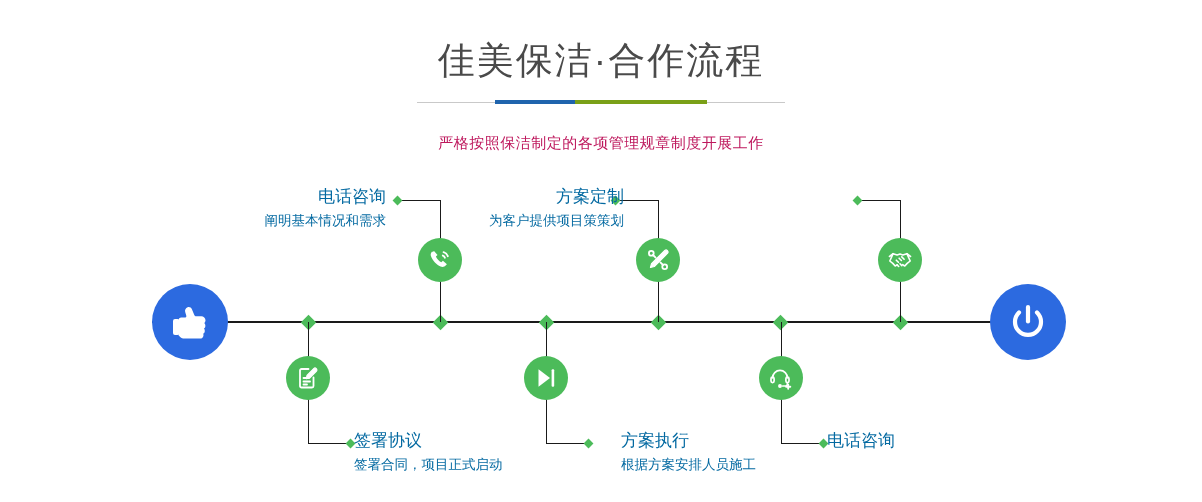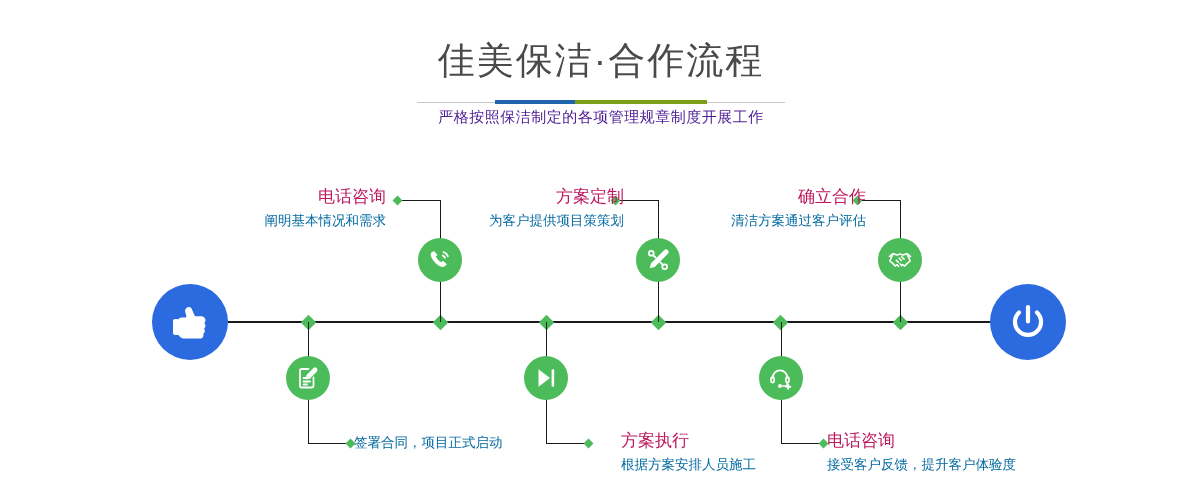--- a/index.html
+++ b/index.html
@@ -53,22 +53,22 @@
   }
   .divider .seg-green {
     position: absolute;
     left: 158px; top: 0;
     width: 132px; height: 4px;
     background: #7aa017;
   }
   .page-subtitle {
     font-size: 15px;
     line-height: 22px;
-    color: #4c1d95;
-    margin-top: 2px;
+    color: #be185d;
+    margin-top: 28px;
     letter-spacing: 0.5px;
   }
 
   
   .timeline {
     position: absolute;
     left: 0; top: 0;
     width: 1202px;
     height: 502px;
   }
@@ -122,21 +122,21 @@
     align-items: center;
     justify-content: center;
   }
   .step-icon svg { display: block; }
 
   
   .label-block { position: absolute; }
   .label-title {
     font-size: 17px;
     line-height: 22px;
-    color: #be185d;
+    color: #0369a1;
     white-space: nowrap;
   }
   .label-desc {
     font-size: 13.5px;
     line-height: 20px;
     color: #0369a1;
     white-space: nowrap;
     margin-top: 3px;
   }
   .label-block.up   { text-align: right; }
@@ -219,20 +219,21 @@
         <svg width="26" height="26" viewBox="0 0 26 26" fill="none" stroke="#ffffff" stroke-width="1.8" stroke-linecap="round" stroke-linejoin="round">
           <path d="M18.5 12.5V21a1.5 1.5 0 0 1-1.5 1.5H6.5A1.5 1.5 0 0 1 5 21V5.5A1.5 1.5 0 0 1 6.5 4h7"></path>
           <line x1="8.5" y1="13" x2="14" y2="13"></line>
           <line x1="8.5" y1="16.5" x2="15" y2="16.5"></line>
           <line x1="8.5" y1="19.5" x2="12" y2="19.5"></line>
           <path d="M21.3 3.6a1.9 1.9 0 0 1 0 2.7l-6.7 6.7-3.2.6.6-3.2 6.7-6.8a1.9 1.9 0 0 1 2.6 0z" fill="#ffffff" stroke="#ffffff" stroke-width="1.2"></path>
         </svg>
       </span>
     </div>
     <div class="label-block down" style="left:354px; top:430px;">
+      <div class="label-title">签署协议</div>
       <div class="label-desc">签署合同，项目正式启动</div>
     </div>
 
     <div class="conn v" style="left:658px; top:200px; height:122px;"></div>
     <div class="conn h" style="left:616px; top:200px; width:42px;"></div>
     <div class="label-dot" style="left:612px; top:196.5px;"></div>
     <div class="step-icon" style="left:636px; top:238px;">
       <span>
         <svg width="26" height="26" viewBox="0 0 26 26" fill="none" stroke="#ffffff" stroke-width="1.8" stroke-linecap="round" stroke-linejoin="round">
           <path d="M19.8 3.4a2 2 0 0 1 2.8 2.8L9.3 19.5l-3.8 1 1-3.8L19.8 3.4z" fill="#ffffff" stroke="#ffffff" stroke-width="1.2"></path>
@@ -270,40 +271,35 @@
     <div class="step-icon" style="left:878px; top:238px;">
       <span>
         <svg width="26" height="26" viewBox="0 0 26 26" fill="none" stroke="#ffffff" stroke-width="1.6" stroke-linecap="round" stroke-linejoin="round">
           <path d="M2.5 9.5l3.6-2.8 4.1 1.3 2.8-.9 2.8.9 4.1-1.3 3.6 2.8"></path>
           <path d="M6.1 6.7L2.8 14l3 2.4 2.4 2.6 1.9-1.1"></path>
           <path d="M19.9 6.7L23.2 14l-3 2.4-2.4 2.6-2.1-1.3"></path>
           <path d="M9.3 13.2l2.1 2.1M12.1 11.2l2.3 2.3M14.8 9.9l2.3 2.3"></path>
           <path d="M10.1 17.9l1.6 1.6M13 16.8l1.8 1.8"></path>
         </svg>
       </span>
-    </div>
-    <div class="label-block up" style="right:336px; top:186px;">
-      <div class="label-title">确立合作</div>
-      <div class="label-desc">清洁方案通过客户评估</div>
     </div>
 
     <div class="conn v" style="left:781px; top:322px; height:122px;"></div>
     <div class="conn h" style="left:781px; top:443px; width:42px;"></div>
     <div class="label-dot" style="left:820px; top:439.5px;"></div>
     <div class="step-icon" style="left:759px; top:356px;">
       <span>
         <svg width="26" height="26" viewBox="0 0 26 26" fill="none" stroke="#ffffff" stroke-width="1.7" stroke-linecap="round" stroke-linejoin="round">
           <path d="M4.6 12.8a7.4 7.4 0 0 1 14.8 0"></path>
           <rect x="3" y="12.2" width="3.1" height="5.4" rx="1.5"></rect>
           <rect x="17.9" y="12.2" width="3.1" height="5.4" rx="1.5"></rect>
           <path d="M19.4 17.8v1.1a2.1 2.1 0 0 1-2.1 2.1h-2.6"></path>
           <circle cx="12" cy="21" r="1.1" fill="#ffffff"></circle>
           <path d="M20.2 19.6v4.2M18.1 21.7h4.2" stroke-width="1.9"></path>
         </svg>
       </span>
     </div>
     <div class="label-block down" style="left:827px; top:430px;">
       <div class="label-title">电话咨询</div>
-      <div class="label-desc">接受客户反馈，提升客户体验度</div>
     </div>
 
   </div>
 </div>
 
 </body></html>

